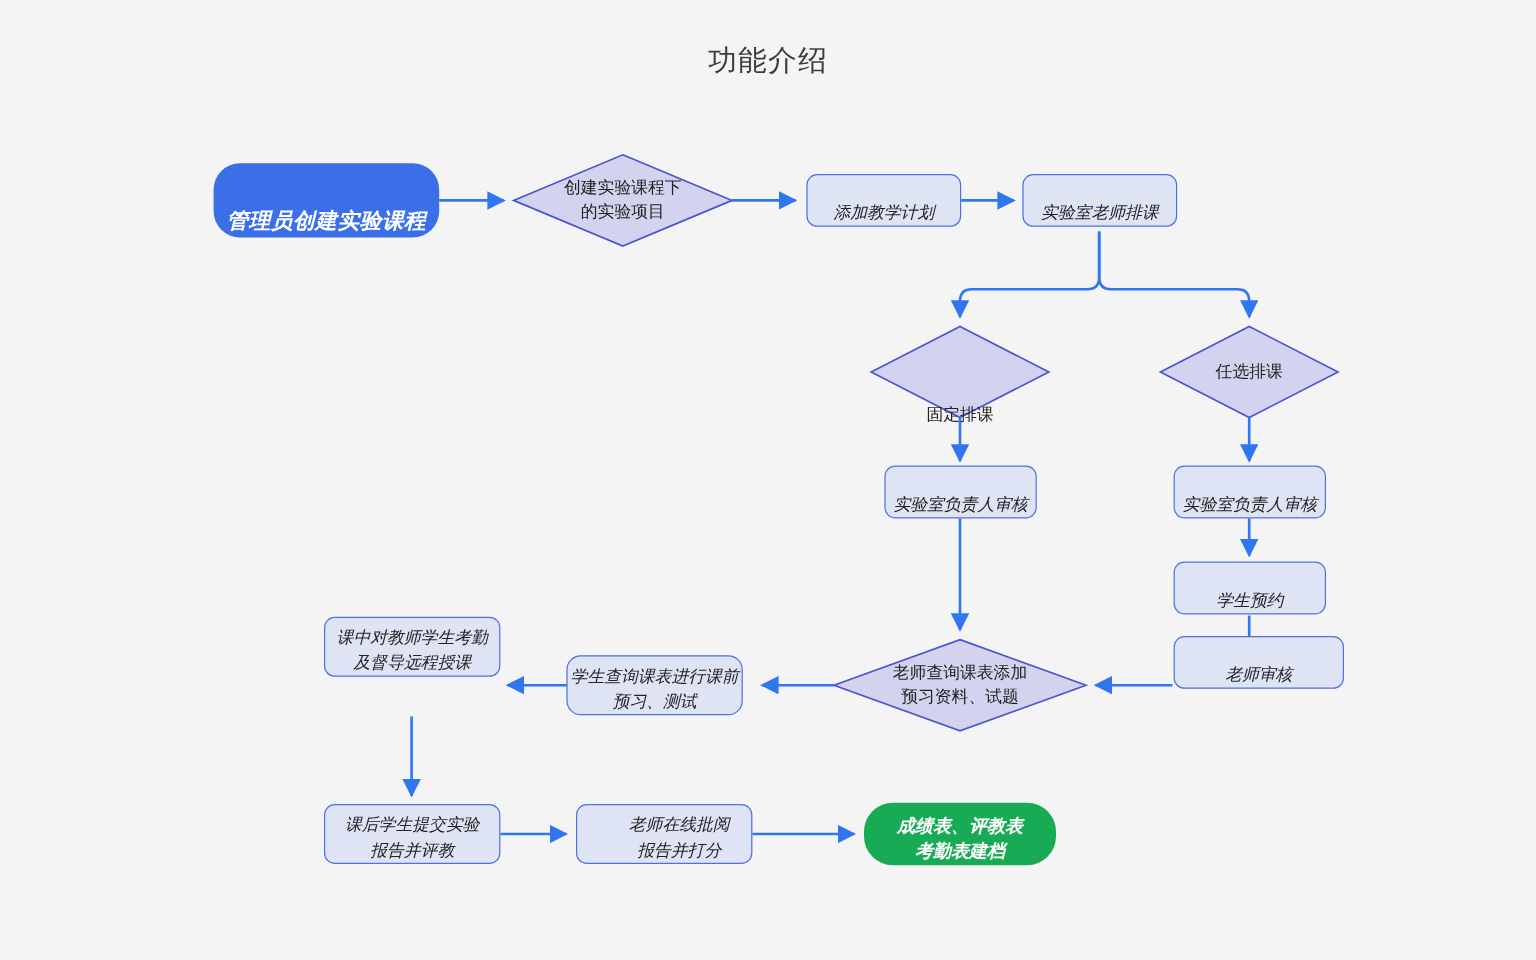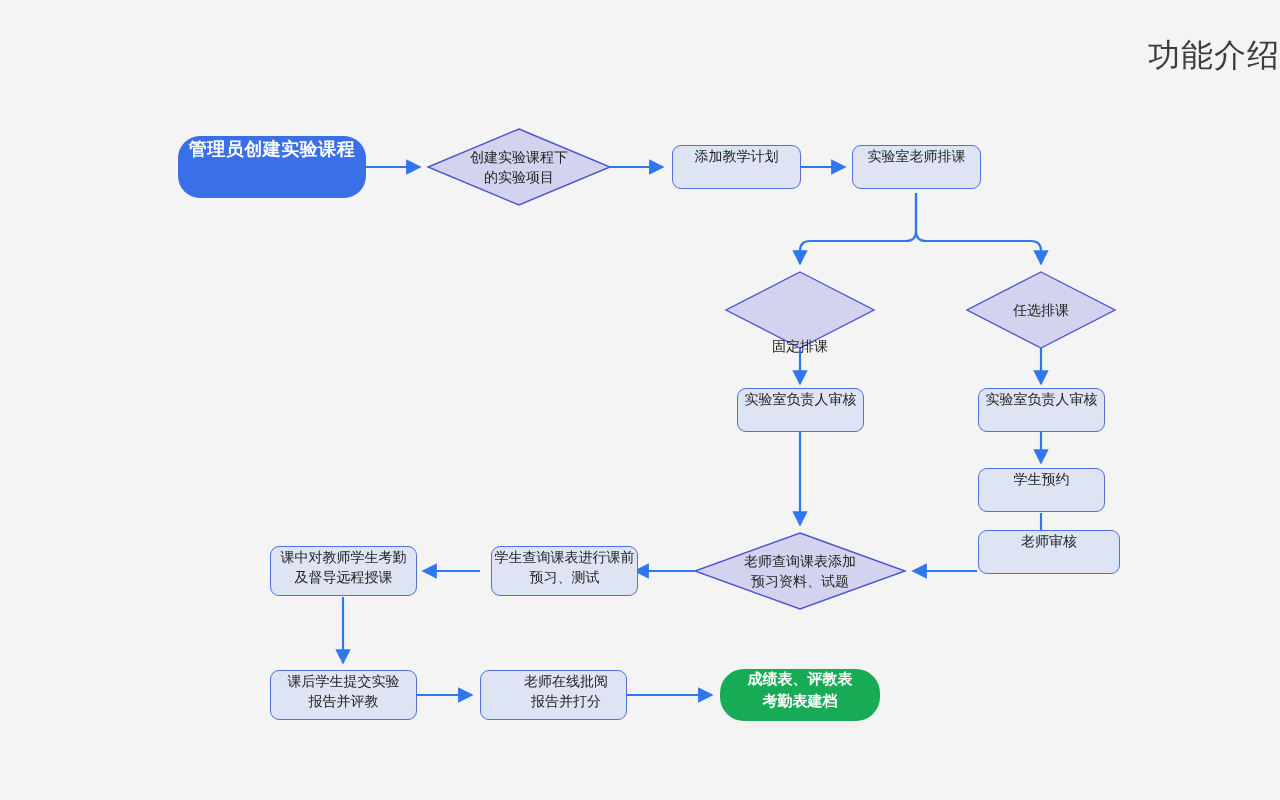--- a/index.html
+++ b/index.html
@@ -18,34 +18,35 @@
     position: absolute;
     left: 0; top: 0;
     width: 1280px;
     height: 800px;
   }
   #title {
     position: absolute;
     left: 0;
     top: 34px;
     width: 1280px;
-    text-align: right;
-    font-size: 32px;
+    text-align: center;
+    font-size: 24px;
     color: #3d3d3d;
     letter-spacing: 1px;
   }
   .node {
     position: absolute;
     box-sizing: border-box;
     display: flex;
-    align-items: flex-start;
+    align-items: flex-end;
     justify-content: center;
     text-align: center;
     line-height: 1.45;
     white-space: pre-line;
+    font-style: italic;
   }
   .rect {
     background: #dfe4f5;
     border: 1.4px solid #5070de;
     border-radius: 9px;
     color: #222222;
     font-size: 14px;
   }
   .pill {
     background: #3b6fe8;
@@ -168,26 +169,26 @@
 
 <div class="node rect" style="left:978px; top:530px; width:142px; height:44px;">
   <span>老师审核</span>
 </div>
 
 <div class="diamond-label" style="left:718px; top:547px; width:164px; height:48px;">
   <span>老师查询课表添加
 预习资料、试题</span>
 </div>
 
-<div class="node rect" style="left:491px; top:546px; width:147px; height:50px;">
+<div class="node rect" style="left:472px; top:546px; width:147px; height:50px;border-radius:12px;">
   <span>学生查询课表进行课前
 预习、测试</span>
 </div>
 
-<div class="node rect" style="left:270px; top:546px; width:147px; height:50px;">
+<div class="node rect" style="left:270px; top:514px; width:147px; height:50px;">
   <span>课中对教师学生考勤
 及督导远程授课</span>
 </div>
 
 <div class="node rect" style="left:270px; top:670px; width:147px; height:50px;">
   <span>课后学生提交实验
 报告并评教</span>
 </div>
 
 <div class="node rect" style="left:480px; top:670px; width:147px; height:50px;padding-left:25px;">

